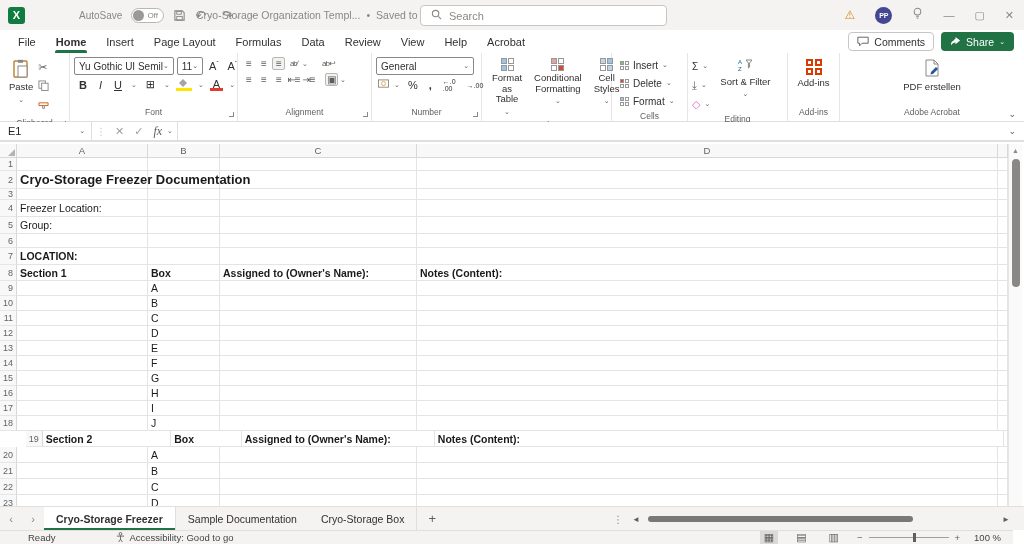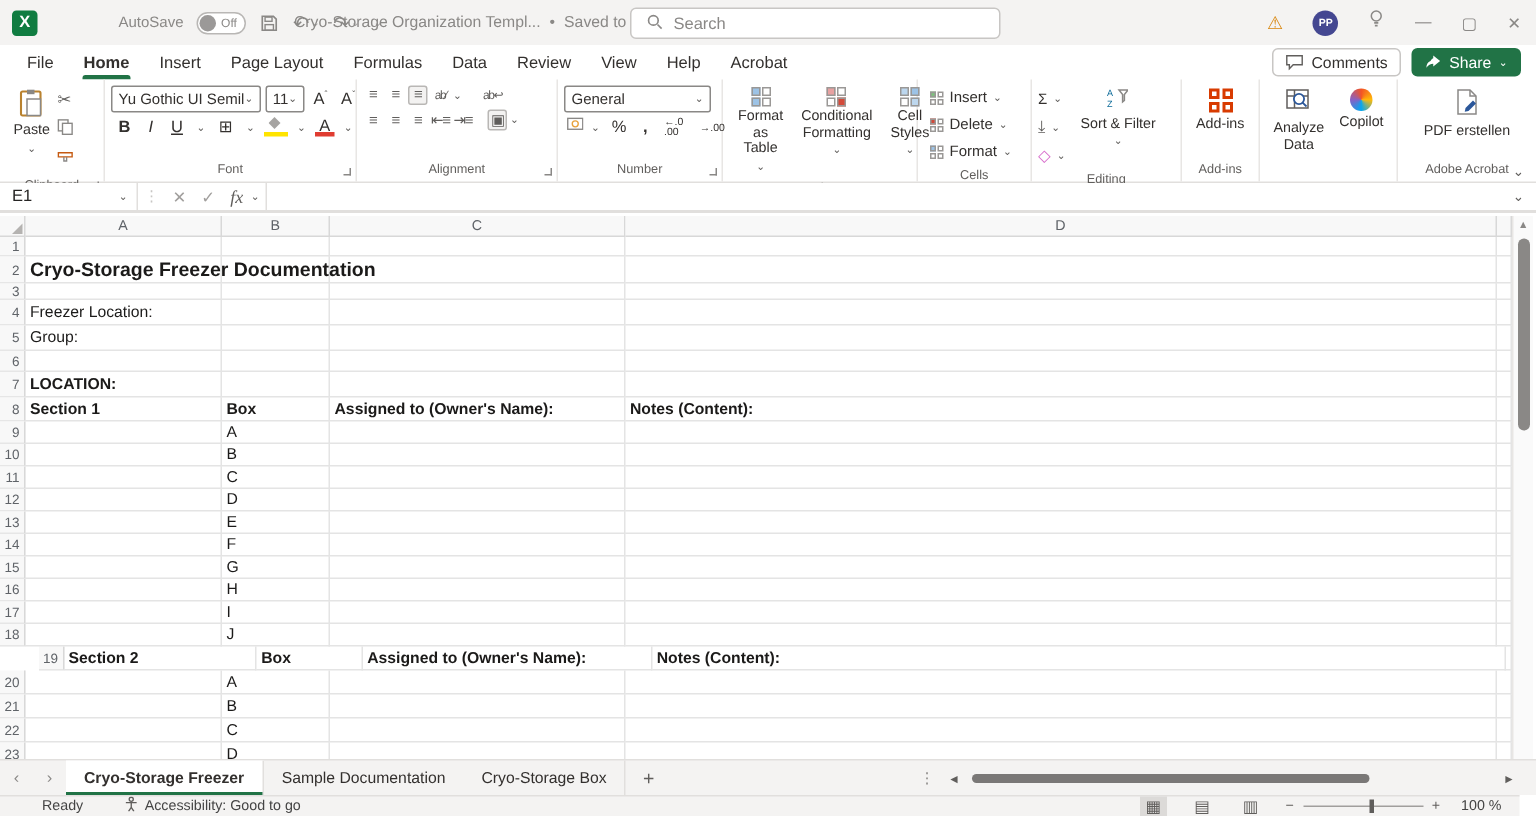--- a/index.html
+++ b/index.html
@@ -89,21 +89,21 @@
   .stab.active { background:#fff; font-weight:bold; border-right:1px solid #e1dfdd; }
   .stab.active::after { content:""; position:absolute; left:0; right:0; bottom:0; height:2px; background:#217346; }
   .sb-add { width:30px; display:flex; align-items:center; justify-content:center; color:#605e5c; font-size:13px; }
   .sb-dots { position:absolute; left:613px; top:0; height:24px; display:flex; align-items:center; color:#8a8886; font-size:10px; }
   .hscroll { position:absolute; left:628px; right:10px; top:0; height:24px; display:flex; align-items:center; }
   .hs-arrow { color:#605e5c; font-size:8px; padding:0 4px; }
   .hs-track { position:relative; flex:1; height:8px; }
   .hs-thumb { position:absolute; left:4px; top:1px; width:265px; height:6px; background:#7a7877; border-radius:3px; }
 
   
-  .statusbar { position:absolute; top:530px; left:0; width:1013px; height:14px; background:#f4f3f2; border-top:1px solid #e1dfdd; display:flex; align-items:center; font-size:9.5px; color:#444; }
+  .statusbar { position:absolute; top:530px; left:0; width:1013px; height:14px; background:#f4f3f2; border-top:1px solid #e1dfdd; display:flex; align-items:center; font-size:9.5px; color:#444;gap:33px; }
   .st-ready { padding-left:28px; }
   .st-acc { display:flex; align-items:center; gap:4px; margin-left:28px; }
   .st-right { position:absolute; right:12px; display:flex; align-items:center; gap:14px; }
   .viewico { font-size:11px; color:#605e5c; padding:0 4px; }
   .viewico.sel { background:#dcdad8; }
   .zoomslider { display:flex; align-items:center; gap:6px; color:#605e5c; }
   .zs-track { position:relative; width:80px; height:1px; background:#a19f9d; }
   .zs-thumb { position:absolute; left:44px; top:-4px; width:3px; height:9px; background:#605e5c; }
 </style>
 </head>
@@ -401,39 +401,20 @@
               <span></span>
               <span></span>
               <span></span>
             </span>
           <span>Add-ins</span>
         </div>
       </div>
       <div class="rlabel">Add-ins</div>
     </div>
 
-    <div class="rgroup" style="width:92px">
-      <div class="rbody" style="justify-content:space-around">
-        <div class="bigbtn">
-          <span><svg width="17" height="16" viewBox="0 0 17 16">
-                <rect x="1" y="1" width="14" height="12" fill="none" stroke="#605e5c"></rect>
-                <line x1="1" y1="5" x2="15" y2="5" stroke="#605e5c"></line>
-                <line x1="6" y1="1" x2="6" y2="13" stroke="#605e5c"></line>
-                <circle cx="9" cy="7" r="3.4" fill="#fff" stroke="#2b579a" stroke-width="1.2"></circle>
-                <line x1="11.4" y1="9.4" x2="14" y2="12" stroke="#2b579a" stroke-width="1.2"></line>
-              </svg></span>
-          <span>Analyze Data</span>
-        </div>
-        <div class="bigbtn">
-          <span class="copilot"></span>
-          <span>Copilot</span>
-        </div>
-      </div>
-      <div class="rlabel"></div>
-    </div>
 
     <div class="rgroup" style="flex:1;border-right:none">
       <div class="rbody" style="justify-content:center">
         <div class="bigbtn">
           <span><svg width="16" height="18" viewBox="0 0 16 18">
                 <path d="M2 1h8l4 4v12H2z" fill="#fff" stroke="#8a8886"></path>
                 <path d="M10 1v4h4" fill="none" stroke="#8a8886"></path>
                 <path d="M7 13l5-5 2 2-5 5-2.5.5z" fill="#2b579a"></path>
               </svg></span>
           <span>PDF erstellen</span>

